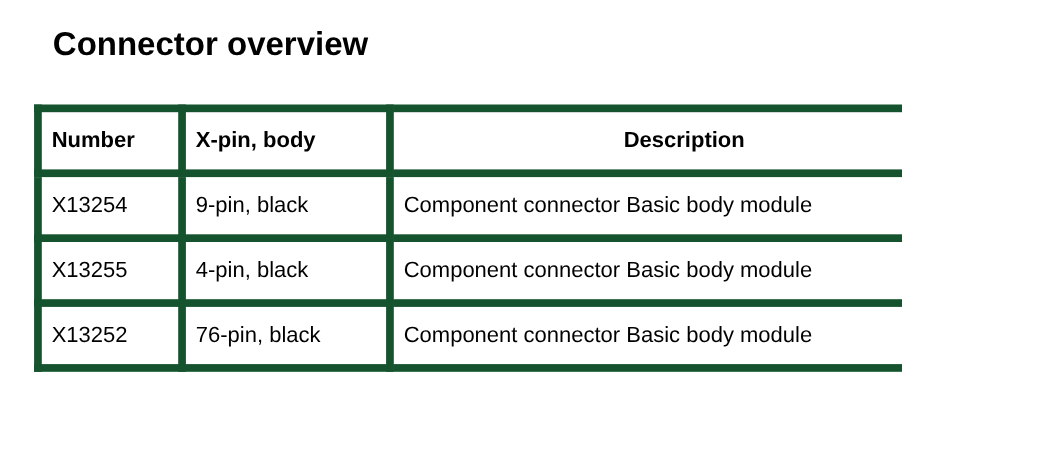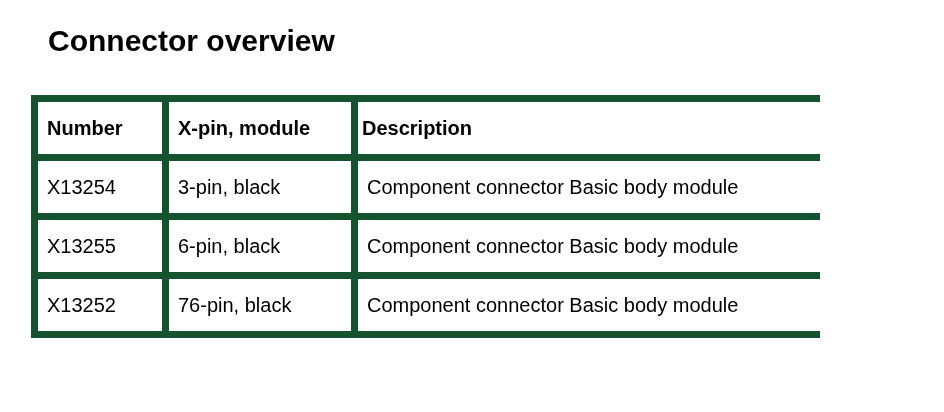--- a/index.html
+++ b/index.html
@@ -46,53 +46,53 @@
     line-height: 1;
     vertical-align: middle;
     text-align: left;
     white-space: nowrap;
     overflow: hidden;
   }
   .connector-table th {
     font-weight: bold;
   }
   .connector-table th.col-desc {
-    text-align: left;
+    text-align: center;
     padding-left: 4px;
   }
 </style>
 </head>
 <body>
 
 <div class="page">
 
   <h1 class="title">Connector overview</h1>
 
   <table class="connector-table">
     <colgroup>
       <col class="c1">
       <col class="c2">
       <col class="c3">
     </colgroup>
     <thead>
       <tr>
         <th class="col-number">Number</th>
-        <th class="col-pin">X-pin, module</th>
+        <th class="col-pin">X-pin, body</th>
         <th class="col-desc">Description</th>
       </tr>
     </thead>
     <tbody>
       <tr>
         <td>X13254</td>
-        <td>3-pin, black</td>
+        <td>9-pin, black</td>
         <td>Component connector Basic body module</td>
       </tr>
       <tr>
         <td>X13255</td>
-        <td>6-pin, black</td>
+        <td>4-pin, black</td>
         <td>Component connector Basic body module</td>
       </tr>
       <tr>
         <td>X13252</td>
         <td>76-pin, black</td>
         <td>Component connector Basic body module</td>
       </tr>
     </tbody>
   </table>
 

